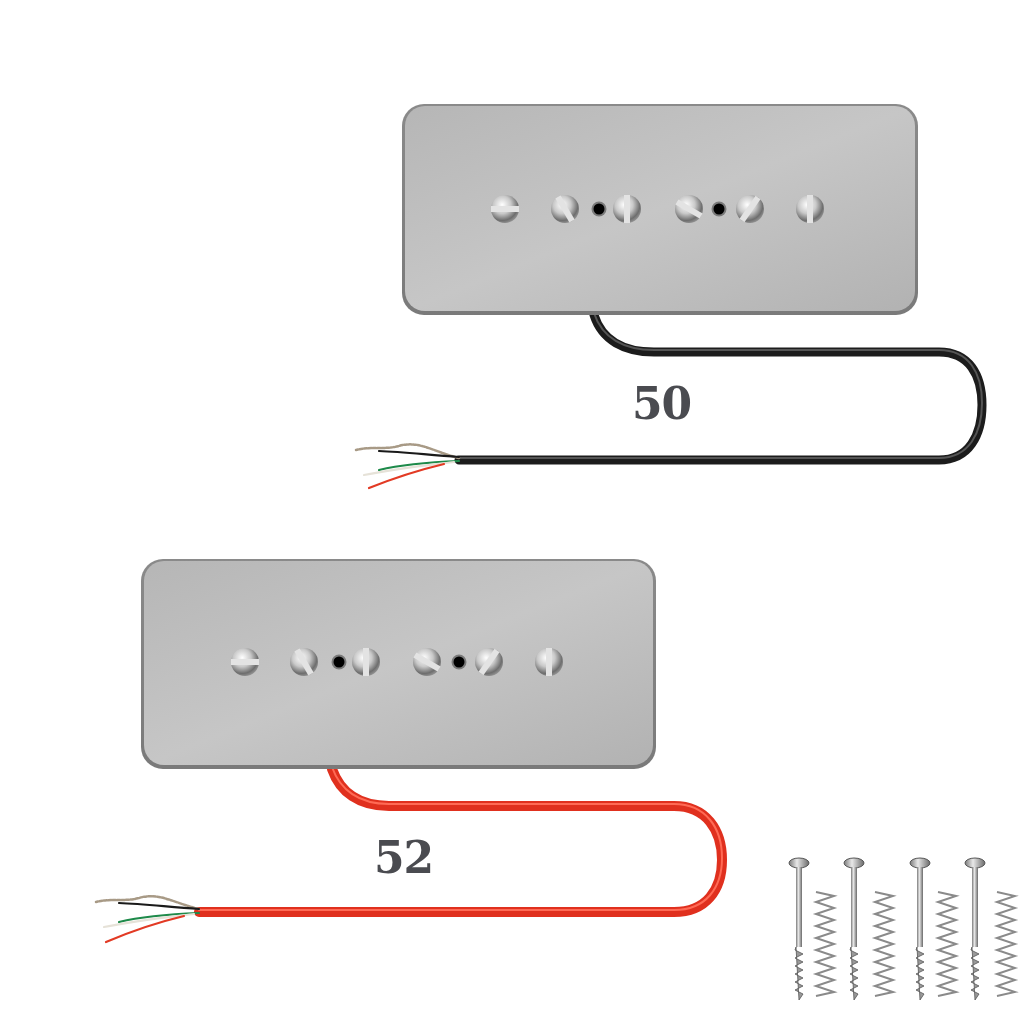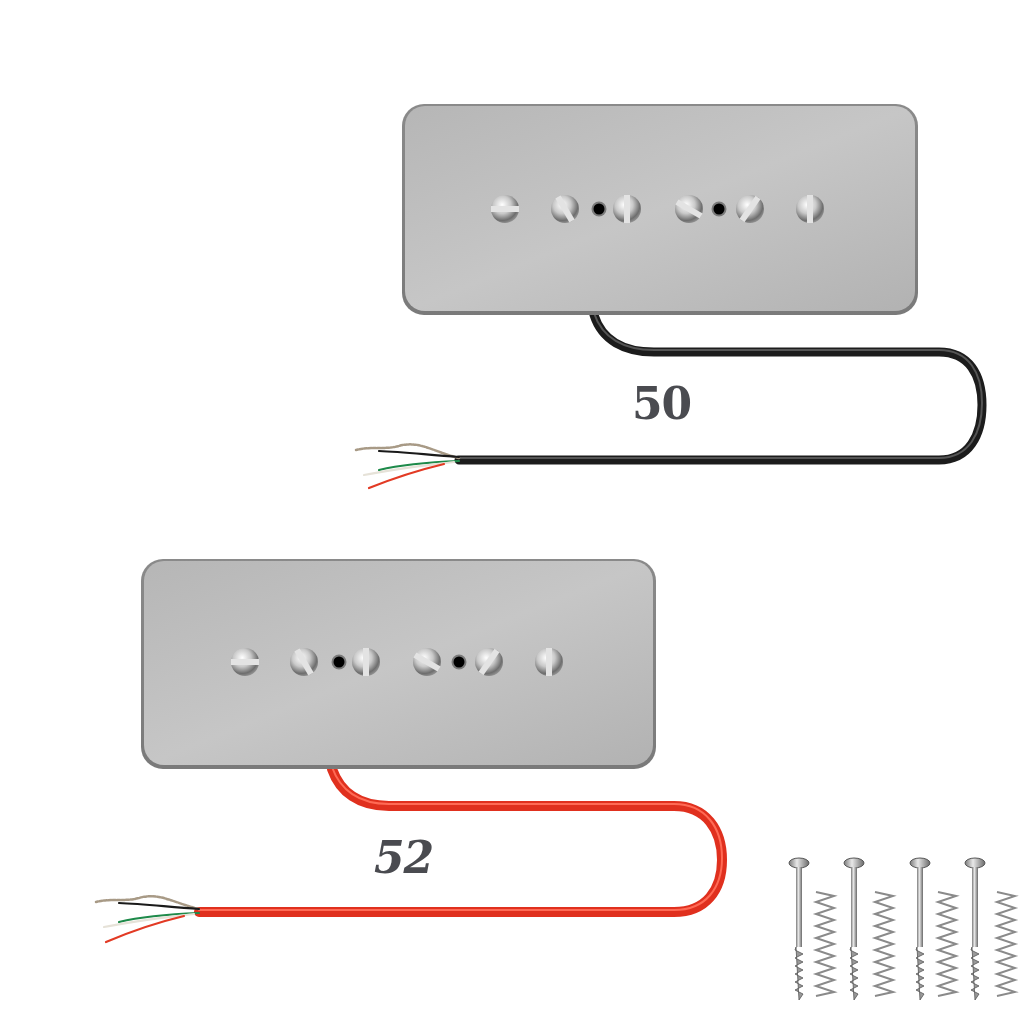--- a/index.html
+++ b/index.html
@@ -171,14 +171,14 @@
       <g transform="translate(913,892)" fill="none" stroke="#8a8a8a" stroke-width="2">
         <path d="M-9 0 L9 4 L-9 10 L9 16 L-9 22 L9 28 L-9 34 L9 40 L-9 46 L9 52 L-9 58 L9 64 L-9 70 L9 76 L-9 82 L9 88 L-9 94 L9 100 L-9 104"></path>
       </g>
       <g transform="translate(972,892)" fill="none" stroke="#8a8a8a" stroke-width="2">
         <path d="M-9 0 L9 4 L-9 10 L9 16 L-9 22 L9 28 L-9 34 L9 40 L-9 46 L9 52 L-9 58 L9 64 L-9 70 L9 76 L-9 82 L9 88 L-9 94 L9 100 L-9 104"></path>
       </g>
     </g>
   </svg>
 
   <div class="label" style="left:598px; top:382px;">50</div>
-  <div class="label" style="left:340px; top:836px;font-style:italic;">52</div>
+  <div class="label" style="left:340px; top:836px;">52</div>
 </div>
 
 </body></html>

